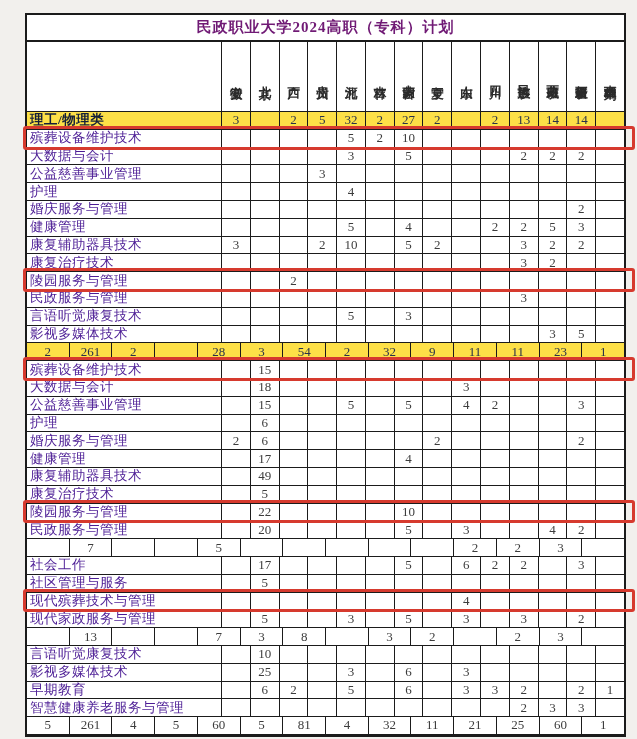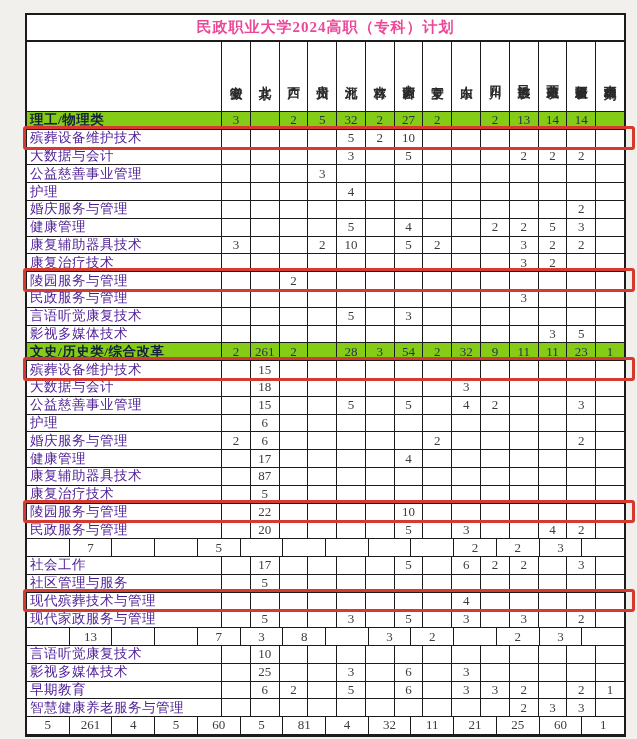--- a/index.html
+++ b/index.html
@@ -10,21 +10,21 @@
     color:#1e1e1e;
     overflow:hidden;
   }
   .table-wrap{
     position:absolute;left:25px;top:13px;width:597px;
     border:2px solid #1b1b1b;background:#fff;
   }
   .title-row{
     height:25px;line-height:25px;text-align:center;
     font-weight:bold;font-size:15px;letter-spacing:1px;
-    border-bottom:2px solid #1b1b1b;color:#ec4899;
+    border-bottom:2px solid #1b1b1b;color:#701a75;
   }
   .header-row{display:flex;height:70px;}
   .corner-cell{
     width:195px;flex:none;box-sizing:border-box;
     border-right:1px solid #1b1b1b;border-bottom:1px solid #1b1b1b;
   }
   .header-cell{
     flex:1;display:flex;align-items:center;justify-content:center;
     box-sizing:border-box;
     border-right:1px solid #1b1b1b;border-bottom:1px solid #1b1b1b;
@@ -43,21 +43,21 @@
   .name-cell{
     width:195px;flex:none;display:flex;align-items:center;
     padding-left:3px;font-size:13.5px;letter-spacing:0.5px;
     white-space:nowrap;overflow:hidden;color:#4c1d95;
   }
   .num-cell{
     flex:1;display:flex;align-items:center;justify-content:center;
     font-size:13px;color:#3c3c3c;
   }
   .num-cell:last-child{border-right:none;}
-  .section-row{background:#84cc16;}
+  .section-row{background:#fde047;}
   .section-row .name-cell{font-weight:bold;color:#15203a;}
   .section-row .num-cell{color:#28324a;}
   .red-box::after{
     content:"";position:absolute;z-index:6;pointer-events:none;
     top:-4px;bottom:-2px;left:-4px;right:-11px;
     border:3px solid #d63a2e;border-radius:3px;
   }
 </style>
 </head>
 <body>
@@ -325,21 +325,20 @@
         <div class="cell num-cell"></div>
         <div class="cell num-cell"></div>
         <div class="cell num-cell"></div>
         <div class="cell num-cell"></div>
         <div class="cell num-cell"></div>
         <div class="cell num-cell">3</div>
         <div class="cell num-cell">5</div>
         <div class="cell num-cell"></div>
       </div>
       <div class="row section-row">
-        <div class="cell name-cell">文史/历史类/综合改革</div>
         <div class="cell num-cell">2</div>
         <div class="cell num-cell">261</div>
         <div class="cell num-cell">2</div>
         <div class="cell num-cell"></div>
         <div class="cell num-cell">28</div>
         <div class="cell num-cell">3</div>
         <div class="cell num-cell">54</div>
         <div class="cell num-cell">2</div>
         <div class="cell num-cell">32</div>
         <div class="cell num-cell">9</div>
@@ -446,21 +445,21 @@
         <div class="cell num-cell"></div>
         <div class="cell num-cell"></div>
         <div class="cell num-cell"></div>
         <div class="cell num-cell"></div>
         <div class="cell num-cell"></div>
         <div class="cell num-cell"></div>
       </div>
       <div class="row">
         <div class="cell name-cell">康复辅助器具技术</div>
         <div class="cell num-cell"></div>
-        <div class="cell num-cell">87</div>
+        <div class="cell num-cell">49</div>
         <div class="cell num-cell"></div>
         <div class="cell num-cell"></div>
         <div class="cell num-cell"></div>
         <div class="cell num-cell"></div>
         <div class="cell num-cell"></div>
         <div class="cell num-cell"></div>
         <div class="cell num-cell"></div>
         <div class="cell num-cell"></div>
         <div class="cell num-cell"></div>
         <div class="cell num-cell"></div>

